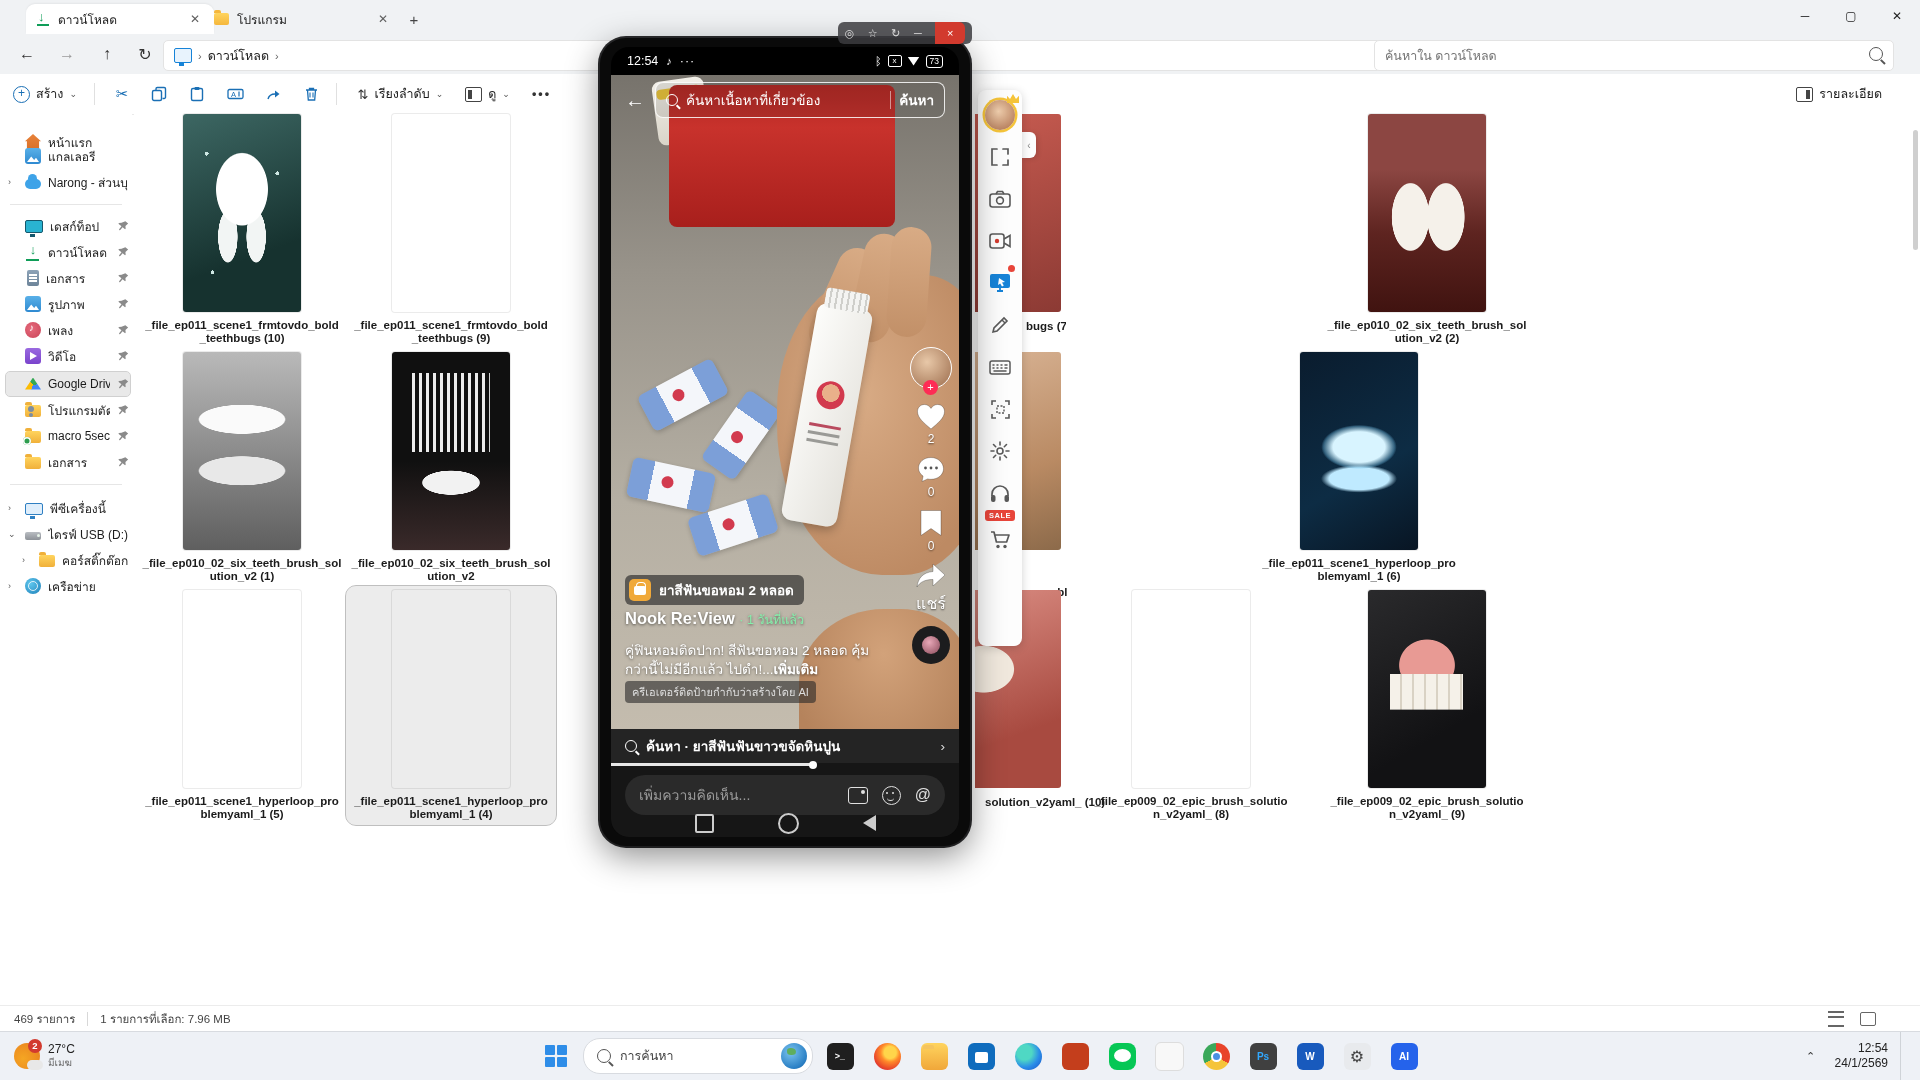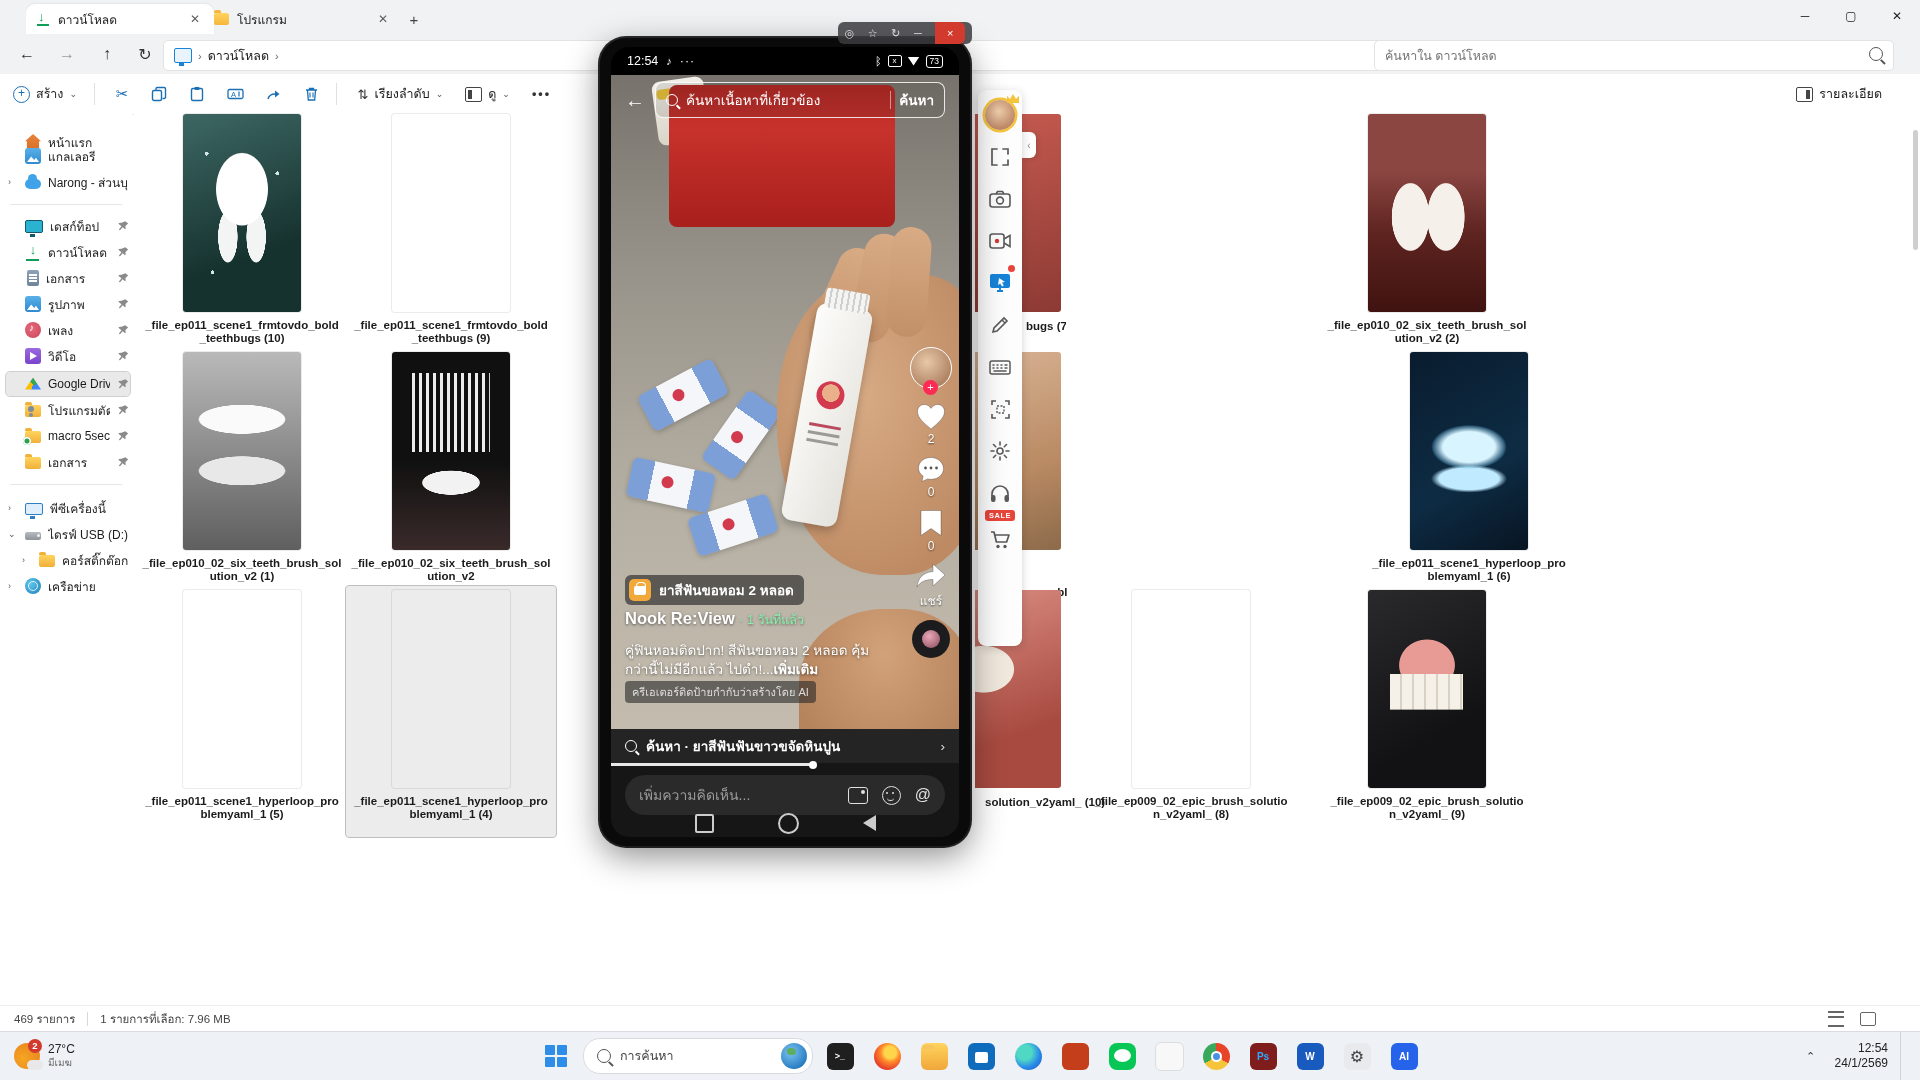--- a/index.html
+++ b/index.html
@@ -73,21 +73,21 @@
   .ic-folder.fg-person::after{content:"";position:absolute;left:3px;top:1px;width:6px;height:6px;border-radius:50%;background:#7d8da0;box-shadow:0 6px 0 -1px #7d8da0;}
   .ic-pc{background:#dfeefb;border:1.5px solid #2e7fc2;border-radius:2px;height:10px;margin-top:1px;}
   .ic-pc::after{content:"";position:absolute;left:4px;bottom:-5px;width:5px;height:3px;background:#2e7fc2;}
   .ic-usb{background:linear-gradient(#b9bdc2,#8d9298);border-radius:2px;height:8px;margin-top:4px;}
   .ic-usb::after{content:"";position:absolute;right:1px;top:2px;width:3px;height:3px;border-radius:50%;background:#e8f4e9;}
   .ic-net{background:radial-gradient(circle at 35% 35%,#5fc7ee,#1d7fb8);border-radius:50%;}
   .ic-net::after{content:"";position:absolute;inset:3px;border:1px solid rgba(255,255,255,.8);border-radius:50%;}
   
   .grid{position:absolute;left:134px;top:114px;right:0;bottom:26px;background:#fff;font-weight:bold;}
   .fcard{position:absolute;width:210px;display:flex;flex-direction:column;align-items:center;}
-  .fcard.sel{background:#ececec;outline:1px solid #bfbfbf;border-radius:3px;padding-bottom:16px;}
+  .fcard.sel{background:#ececec;outline:1px solid #bfbfbf;border-radius:10px;padding-bottom:4px;}
   .fthumb{width:118px;height:198px;border-radius:3px;box-shadow:0 0 0 1px rgba(0,0,0,.08);}
   .fname{margin-top:7px;font-size:11.5px;color:#1b1b1b;text-align:center;max-width:200px;line-height:1.15;word-break:break-all;}
   .fpartial{position:absolute;font-size:11.5px;color:#1b1b1b;white-space:nowrap;overflow:hidden;}
   .fsliver{position:absolute;width:86px;height:198px;border-radius:0 3px 3px 0;}
   
   .t-a{background:radial-gradient(ellipse 36% 30% at 50% 38%,#ffffff 0 60%,rgba(255,255,255,0) 62%),radial-gradient(ellipse 14% 22% at 38% 62%,#f2f5f4 0 58%,rgba(255,255,255,0) 60%),radial-gradient(ellipse 14% 22% at 62% 62%,#f2f5f4 0 58%,rgba(255,255,255,0) 60%),radial-gradient(circle 2px at 20% 20%,#cfe8e4 0 100%,transparent 0),radial-gradient(circle 2px at 80% 30%,#cfe8e4 0 100%,transparent 0),radial-gradient(circle 2px at 25% 80%,#cfe8e4 0 100%,transparent 0),linear-gradient(160deg,#3d6763,#16322f 70%);}
   .t-b{background:radial-gradient(circle 9% at 52% 40%,#1c1410 0 100%,transparent 0),radial-gradient(ellipse 34% 30% at 50% 45%,#f7f3ee 0 60%,rgba(255,255,255,0) 62%),radial-gradient(circle 3px at 30% 22%,#221a14 0 100%,transparent 0),radial-gradient(circle 2.5px at 70% 18%,#221a14 0 100%,transparent 0),radial-gradient(circle 3px at 22% 55%,#221a14 0 100%,transparent 0),radial-gradient(circle 2.5px at 78% 60%,#221a14 0 100%,transparent 0),radial-gradient(circle 2.5px at 40% 78%,#221a14 0 100%,transparent 0),radial-gradient(circle 3px at 64% 82%,#221a14 0 100%,transparent 0),linear-gradient(160deg,#d8796b,#b8524a 75%);}
   .t-c{background:linear-gradient(#e9e9e9 0 26%,transparent 26%) 50% 0/70% 100% no-repeat,repeating-linear-gradient(90deg,#f5f5f5 0 3px,#cfcfcf 3px 5px) 50% 26%/64% 18% no-repeat,radial-gradient(ellipse 12% 10% at 35% 62%,#fff 0 60%,transparent 62%),radial-gradient(ellipse 12% 10% at 55% 62%,#fff 0 60%,transparent 62%),radial-gradient(ellipse 12% 10% at 75% 62%,#fff 0 60%,transparent 62%),linear-gradient(#161616 0 45%,#7e4040 70%,#5c2a2a);}
   .t-d{background:radial-gradient(ellipse 26% 28% at 36% 52%,#f5f1ea 0 60%,transparent 62%),radial-gradient(ellipse 26% 28% at 66% 52%,#f5f1ea 0 60%,transparent 62%),linear-gradient(#8c4642 0 28%,#5e2420 60%,#401310);}
   .t-e{background:radial-gradient(ellipse 60% 12% at 50% 34%,#fafafa 0 60%,transparent 62%),radial-gradient(ellipse 60% 12% at 50% 60%,#e8e8e8 0 60%,transparent 62%),linear-gradient(#b9b9b9,#5f5f5f);}
@@ -153,21 +153,21 @@
   .p-cap1{left:14px;top:592px;font-size:13.5px;}
   .p-cap2{left:14px;top:611px;font-size:13.5px;}
   .p-cap2 .more{font-weight:bold;}
   .p-ailabel{left:14px;top:634px;background:rgba(40,40,40,.6);border-radius:4px;padding:2px 7px;font-size:11px;color:#ddd;text-shadow:none;}
   
   .rail{position:absolute;right:6px;top:300px;width:44px;display:flex;flex-direction:column;align-items:center;z-index:9;color:#fff;}
   .rail .avatar{width:40px;height:40px;border-radius:50%;background:radial-gradient(circle at 40% 35%,#e8c8a8,#9a6a4a);border:1.5px solid #fff;position:relative;margin-bottom:14px;}
   .rail .avatar::after{content:"+";position:absolute;left:12px;bottom:-7px;width:15px;height:15px;background:#fe2c55;color:#fff;border-radius:50%;font-size:11px;line-height:14px;text-align:center;}
   .rail svg{display:block;}
   .rcount{font-size:12px;margin:2px 0 10px;text-shadow:0 1px 2px rgba(0,0,0,.6);}
-  .rlabel{font-size:12px;margin:2px 0 10px;text-shadow:0 1px 2px rgba(0,0,0,.6);}
+  .rlabel{font-size:16px;margin:2px 0 10px;text-shadow:0 1px 2px rgba(0,0,0,.6);}
   .record{width:38px;height:38px;border-radius:50%;background:#1c1c1e;position:relative;}
   .record::after{content:"";position:absolute;inset:10px;border-radius:50%;background:radial-gradient(circle at 40% 35%,#e8a8b8,#8a4a5a);}
   
   .p-bottom{position:absolute;left:0;right:0;bottom:0;height:108px;background:#161616;z-index:10;margin-top:8px;}
   .p-related{position:absolute;left:0;top:0;right:0;height:34px;background:#242424;display:flex;align-items:center;gap:9px;padding:0 14px;color:#fff;font-size:13.5px;font-weight:bold;}
   .p-related .chev{margin-left:auto;font-weight:normal;color:#ddd;}
   .p-progress{position:absolute;left:0;top:34px;width:58%;height:2.5px;background:#e8e8e8;}
   .p-progress::after{content:"";position:abssolute;}
   .p-progress .dot{position:absolute;right:-4px;top:-2.5px;width:8px;height:8px;border-radius:50%;background:#fff;}
   .p-comment{position:absolute;left:14px;right:14px;top:46px;height:40px;background:#2a2a2a;border-radius:20px;display:flex;align-items:center;padding:0 14px;color:#9a9a9a;font-size:14px;gap:14px;}
@@ -215,21 +215,21 @@
   .tile.explorer::before{content:"";position:absolute;left:2px;top:2px;width:11px;height:4px;background:#f5c45e;border-radius:2px 2px 0 0;}
   .tile.store{background:#0f6cbd;position:relative;}
   .tile.store::after{content:"";position:absolute;left:7px;top:9px;width:13px;height:11px;background:#fff;border-radius:2px;}
   .tile.edge{background:radial-gradient(circle at 35% 35%,#4fd8c4 0 30%,#2a8de8 60%,#1a4fc4);border-radius:50%;}
   .tile.ppt{background:#c43e1c;}
   .tile.line{background:#06c755;border-radius:8px;position:relative;}
   .tile.line::after{content:"";position:absolute;inset:6px 5px 8px 5px;background:#fff;border-radius:50%;}
   .tile.capcut{background:#f8f8f8;color:#111;border:1px solid #ddd;}
   .tile.chrome{background:conic-gradient(#e8442a 0 120deg,#f5c43a 120deg 240deg,#3aa85a 240deg 360deg);border-radius:50%;position:relative;}
   .tile.chrome::after{content:"";position:absolute;inset:8px;background:#4a90e2;border:2px solid #fff;border-radius:50%;}
-  .tile.ps{background:#7f1d1d;color:#31a8ff;}
+  .tile.ps{background:#404040;color:#31a8ff;}
   .tile.word{background:#185abd;}
   .tile.settings{background:#e8eaed;color:#444;font-size:16px;}
   .tile.ai{background:#2563eb;}
   .tray{position:absolute;right:0;height:48px;display:flex;align-items:center;gap:4px;padding-right:14px;}
   .tray .chevup{font-size:11px;color:#333;width:24px;text-align:center;}
   .clock{display:flex;flex-direction:column;align-items:flex-end;line-height:1.25;font-size:12px;color:#222;padding:0 8px;}
   .showdesk{width:5px;height:48px;border-left:1px solid #cfd3d8;}
   svg{overflow:visible;}
 </style>
 </head>
@@ -485,21 +485,21 @@
       <div class="fcard" style="left:3px;top:238px">
         <div class="fthumb t-e"></div>
         <div class="fname">_file_ep010_02_six_teeth_brush_solution_v2 (1)</div>
       </div>
       <div class="fcard" style="left:212px;top:238px">
         <div class="fthumb t-f"></div>
         <div class="fname">_file_ep010_02_six_teeth_brush_solution_v2</div>
       </div>
       <div class="fsliver t-m2" style="left:841px;top:238px"></div>
       <div class="fpartial" style="left:892px;top:472px;width:44px">s_probl</div>
-      <div class="fcard" style="left:1230px;top:238px">
+      <div class="fcard" style="left:1120px;top:238px">
         <div class="fthumb t-h"></div>
         <div class="fname">_file_ep011_scene1_hyperloop_problemyaml_1 (6)</div>
       </div>
 
       <div class="fcard" style="left:3px;top:476px">
         <div class="fthumb t-i"></div>
         <div class="fname">_file_ep011_scene1_hyperloop_problemyaml_1 (5)</div>
       </div>
       <div class="fcard sel" style="left:212px;top:472px">
         <div class="fthumb t-j" style="margin-top:4px"></div>

